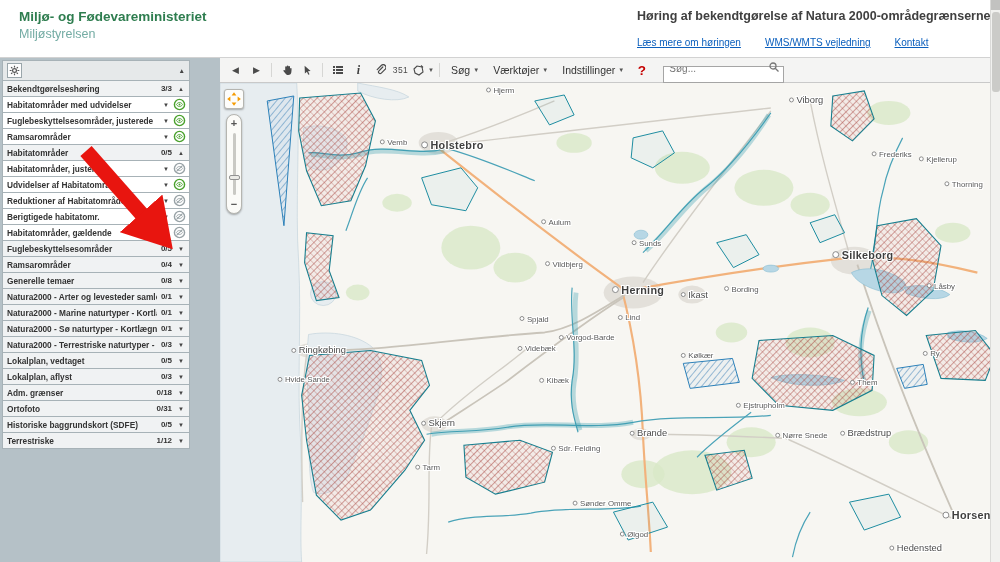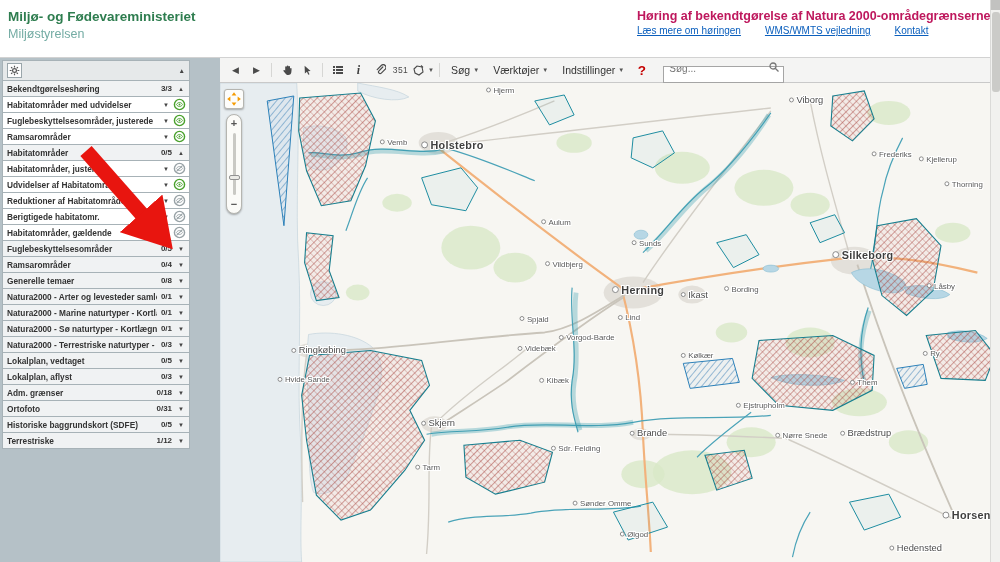--- a/index.html
+++ b/index.html
@@ -1,26 +1,26 @@
 <!DOCTYPE html>
 <html><head>
 <meta charset="utf-8">
 <style>
   *{box-sizing:border-box;margin:0;padding:0}
   html,body{width:1000px;height:562px;overflow:hidden}
   body{font-family:"Liberation Sans",sans-serif;position:relative;background:#fff}
 
   
   .header{height:57px;background:#fff;position:relative;z-index:5}
-  .brand{position:absolute;left:8px;top:9px}
+  .brand{position:absolute;left:19px;top:9px}
   .brand .ministry{font-size:13.5px;font-weight:bold;color:#2e7d4f}
   .brand .agency{font-size:12.5px;color:#74aca4;margin-top:3px}
   .header-right{position:absolute;left:637px;top:9px}
-  .hearing-title{font-size:12.5px;font-weight:bold;color:#be185d}
-  .header-links{margin-top:2px;display:flex;gap:24px}
+  .hearing-title{font-size:12.5px;font-weight:bold;color:#404040}
+  .header-links{margin-top:14px;display:flex;gap:24px}
   .header-links a{font-size:10px;color:#0b5fbd;text-decoration:underline;cursor:pointer}
 
   
   .app-body{position:relative;height:505px;display:flex;border-top:1px solid #d2d2d2}
 
   
   .sidebar{width:220px;background:#b5c1c7;flex:none;position:relative;padding:2px 12px 0 2px}
   .panel-header{width:188px;height:21px;background:#e6e9ea;border:1px solid #a7b2b7;display:flex;align-items:center;padding:0 4px}
   .gear-btn{width:15px;height:15px;background:#fdfdfd;border:1px solid #9aa6ab;display:flex;align-items:center;justify-content:center;cursor:pointer}
   .ph-chev{margin-left:auto;font-size:6.5px;color:#444;cursor:pointer}

